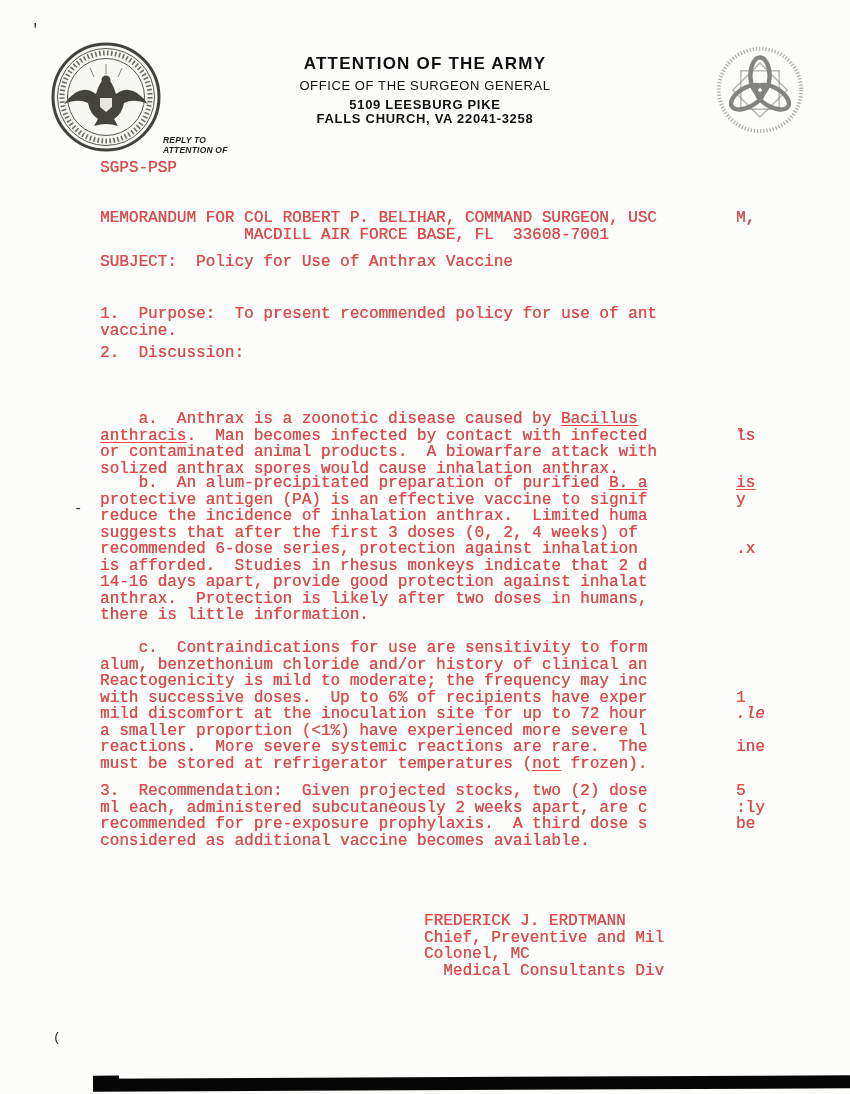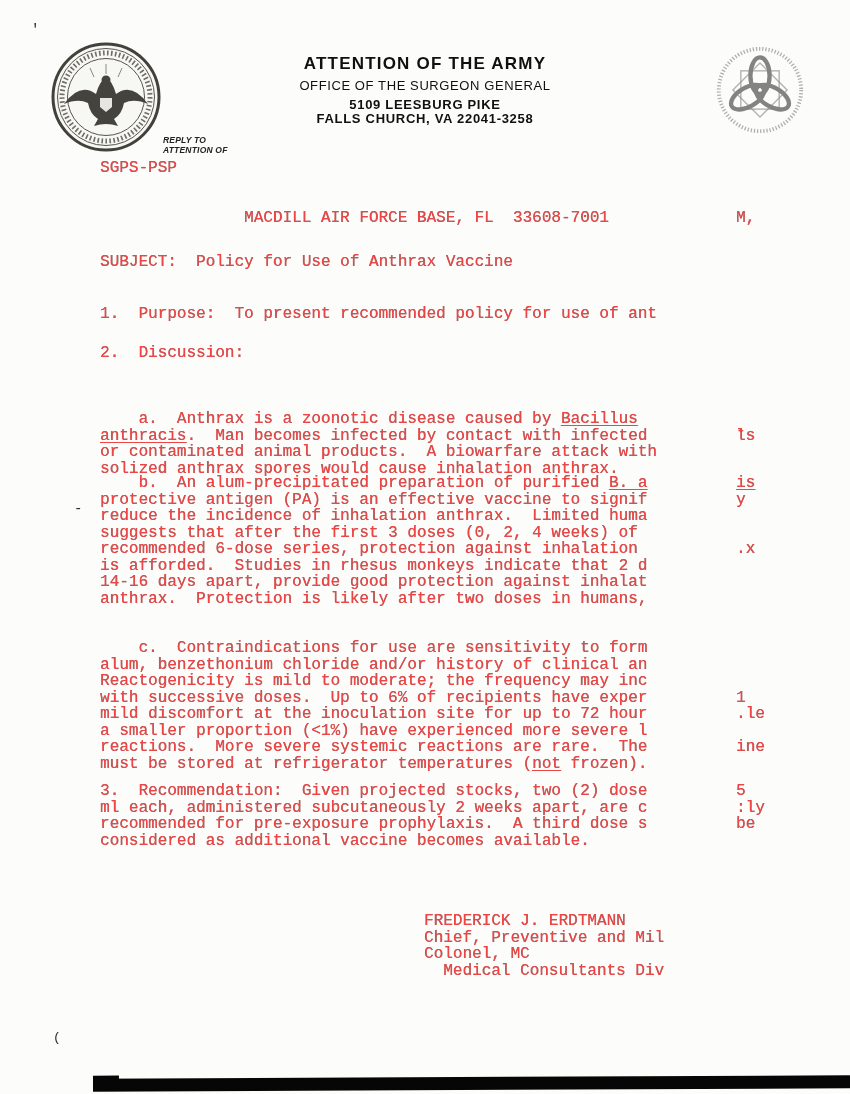--- a/index.html
+++ b/index.html
@@ -38,21 +38,21 @@
   .para-2 { top:345px; }
   .para-a { top:411px; }
   .para-b { top:475px; }
   .para-c { top:640px; }
   .para-3 { top:783px; }
   .signature-block { left:424px; top:913px; }
 
   
   .frag { position:absolute; left:736px; white-space:pre; }
   .f0 { top:210px; } .f1 { top:428px; } .f2 { top:423px; } .f3 { top:475px; }
-  .f4 { top:492px; } .f5 { top:541px; } .f6 { top:690px; } .f7 { top:706px; }
+  .f4 { top:492px; } .f5 { top:541px; } .f6 { top:690px; } .f7 { top:706px;font-style:italic; }
   .f8 { top:739px; } .f9 { top:783px; } .f10{ top:800px; } .f11{ top:816px; }
 
   
   .artifact { position:absolute; font-family:"Liberation Mono","DejaVu Sans Mono",monospace; color:#2a2a2a; }
   .art-tl { left:31px; top:22px;  font-size:14px; }
   .art-bl { left:53px; top:1030px; font-size:13px; }
   .art-ld { left:74px; top:501px; font-size:14px; }
   .scan-bar { position:absolute; left:93px; right:0; top:1077px; height:13px;
               background:#060606; transform:rotate(-0.25deg); }
   .scan-bar::before { content:""; position:absolute; left:0; top:-3px; width:26px; height:5px; background:#060606; }
@@ -98,46 +98,49 @@
   </svg>
 
   <div class="reply-to">
     <div>REPLY TO</div>
     <div>ATTENTION OF</div>
   </div>
 
   <div class="mono office-symbol">SGPS-PSP</div>
 
   <div class="tblock memo-block">
+      <div class="tline"><span>MEMORANDUM FOR COL ROBERT P. BELIHAR, COMMAND SURGEON, USC</span></div>
       <div class="tline"><span>               MACDILL AIR FORCE BASE, FL  33608-7001</span></div>
     </div>
   <div class="tblock subject-block">
       <div class="tline"><span>SUBJECT:  Policy for Use of Anthrax Vaccine</span></div>
     </div>
   <div class="tblock para-1">
       <div class="tline"><span>1.  Purpose:  To present recommended policy for use of ant</span></div>
+      <div class="tline"><span>vaccine.</span></div>
     </div>
   <div class="tblock para-2">
       <div class="tline"><span>2.  Discussion:</span></div>
     </div>
   <div class="tblock para-a">
       <div class="tline"><span>    a.  Anthrax is a zoonotic disease caused by </span><u>Bacillus</u><span></span></div>
       <div class="tline"><span></span><u>anthracis</u><span>.  Man becomes infected by contact with infected</span></div>
       <div class="tline"><span>or contaminated animal products.  A biowarfare attack with</span></div>
       <div class="tline"><span>solized anthrax spores would cause inhalation anthrax.</span></div>
     </div>
   <div class="tblock para-b">
       <div class="tline"><span>    b.  An alum-precipitated preparation of purified </span><u>B. a</u><span></span></div>
       <div class="tline"><span>protective antigen (PA) is an effective vaccine to signif</span></div>
       <div class="tline"><span>reduce the incidence of inhalation anthrax.  Limited huma</span></div>
       <div class="tline"><span>suggests that after the first 3 doses (0, 2, 4 weeks) of</span></div>
       <div class="tline"><span>recommended 6-dose series, protection against inhalation</span></div>
       <div class="tline"><span>is afforded.  Studies in rhesus monkeys indicate that 2 d</span></div>
       <div class="tline"><span>14-16 days apart, provide good protection against inhalat</span></div>
       <div class="tline"><span>anthrax.  Protection is likely after two doses in humans,</span></div>
+      <div class="tline"><span>there is little information.</span></div>
     </div>
   <div class="tblock para-c">
       <div class="tline"><span>    c.  Contraindications for use are sensitivity to form</span></div>
       <div class="tline"><span>alum, benzethonium chloride and/or history of clinical an</span></div>
       <div class="tline"><span>Reactogenicity is mild to moderate; the frequency may inc</span></div>
       <div class="tline"><span>with successive doses.  Up to 6% of recipients have exper</span></div>
       <div class="tline"><span>mild discomfort at the inoculation site for up to 72 hour</span></div>
       <div class="tline"><span>a smaller proportion (&lt;1%) have experienced more severe l</span></div>
       <div class="tline"><span>reactions.  More severe systemic reactions are rare.  The</span></div>
       <div class="tline"><span>must be stored at refrigerator temperatures (</span><u>not</u><span> frozen).</span></div>

